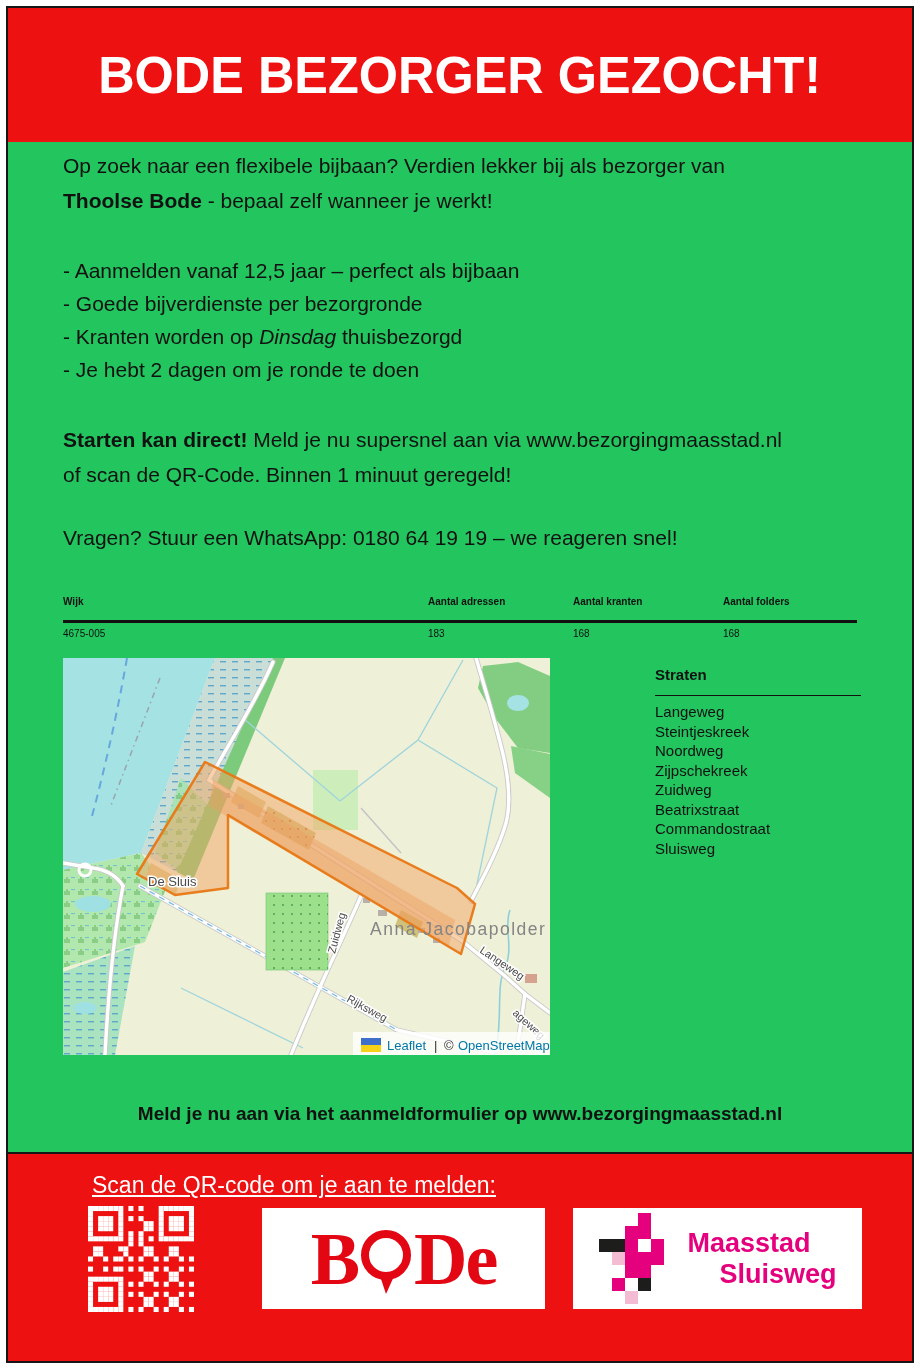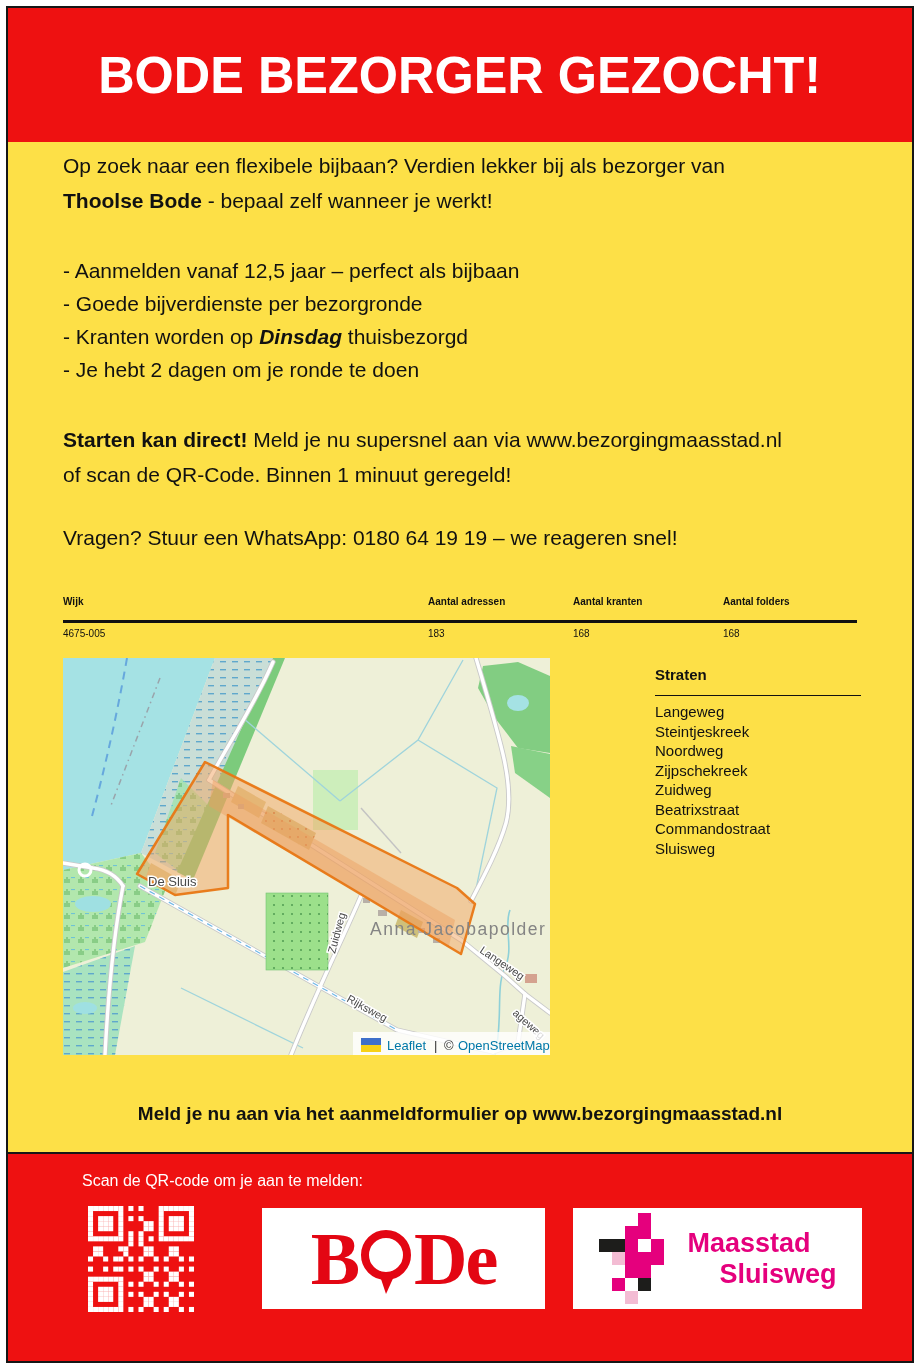--- a/index.html
+++ b/index.html
@@ -1,46 +1,46 @@
 <!DOCTYPE html>
 <html style="--red: #ee1111; --magenta: #e5007d; --bode-red: #e30613; --orange: #e87714; --osmlink: #0078a8;"><head>
 <meta charset="utf-8">
 <style>
   html,body{margin:0;padding:0;background:#fff;}
   .page{position:relative;width:920px;height:1369px;background:#fff;font-family:"Liberation Sans",sans-serif;overflow:hidden;}
-  .sheet{position:absolute;left:6px;top:6px;width:904px;height:1353px;border:2px solid #161616;background:#fde047;}
+  .sheet{position:absolute;left:6px;top:6px;width:904px;height:1353px;border:2px solid #161616;background:#22c55e;}
 
   .hdr{position:absolute;left:0;top:0;width:100%;height:134px;background:var(--red);display:flex;align-items:center;justify-content:center;}
   .hdr .title{color:#fff;font-weight:bold;font-size:52px;letter-spacing:0px;white-space:nowrap;transform:scaleX(.97);}
 
   .bodytext{position:absolute;left:55px;width:780px;font-size:21px;color:#111;}
   .lh{line-height:35px;}
   .intro{top:140px;}
   .bullets{top:246px;line-height:33px;}
   .ctapar{top:414px;}
   .questions{top:518px;}
   b.inl{font-weight:bold;}
-  i.inl{font-style:italic;font-weight:bold;}
+  i.inl{font-style:italic;}
 
   .wtable{position:absolute;left:55px;top:588px;width:794px;font-size:10px;color:#111;}
   .trow{position:relative;height:22px;}
   .tcell{position:absolute;top:0;}
   .c0{left:0;} .c1{left:365px;} .c2{left:510px;} .c3{left:660px;}
   .thead .tcell{font-weight:bold;}
   .trule{height:2.5px;background:#111;margin:2px 0 5px 0;}
 
   .mapbox{position:absolute;left:55px;top:650px;width:487px;height:397px;}
   .streets{position:absolute;left:647px;top:658px;width:206px;font-size:15px;color:#111;}
   .streets .shead{font-weight:bold;padding-bottom:12px;border-bottom:1.5px solid #111;margin-bottom:6px;}
   .streets .sitem{line-height:19.5px;}
 
   .botcta{position:absolute;left:0;top:1094px;width:100%;text-align:center;font-weight:bold;font-size:19px;line-height:24px;color:#111;}
 
   .ftr{position:absolute;left:0;top:1144px;width:100%;height:209px;background:var(--red);border-top:2px solid #161616;box-sizing:border-box;}
-  .scantxt{position:absolute;left:74px;top:18px;color:#fff;font-size:16px;}
+  .scantxt{position:absolute;left:84px;top:18px;color:#fff;font-size:23px;text-decoration:underline;}
   .qr{position:absolute;left:80px;top:52px;width:106px;height:106px;}
   .logobox{position:absolute;top:54px;height:101px;background:#fff;display:flex;align-items:center;justify-content:center;}
   .bodebox{left:254px;width:283px;}
   .maasbox{left:565px;width:289px;}
   .bodewrap{display:flex;align-items:center;}
   .bodeltr{font-family:"Liberation Serif",serif;font-weight:bold;font-size:74px;color:var(--bode-red);letter-spacing:-2px;line-height:1;}
   .bubble{margin:0 -1px;position:relative;top:4px;}
   .maaswrap{display:flex;align-items:center;gap:12px;}
   .maastxt{color:var(--magenta);font-weight:bold;font-size:27px;line-height:31px;text-align:right;width:158px;}
   .maastxt .l1{padding-right:26px;}

